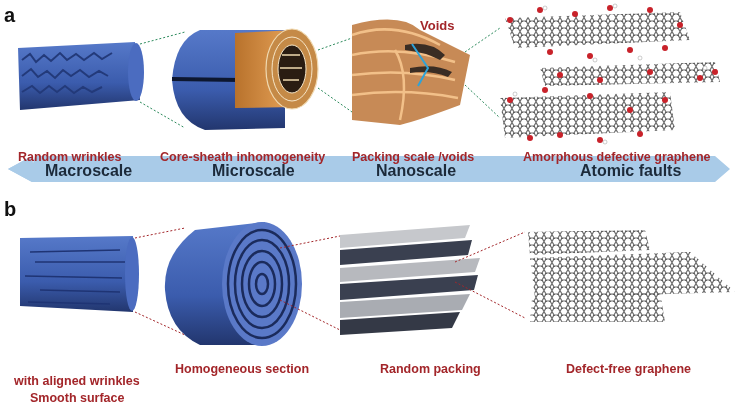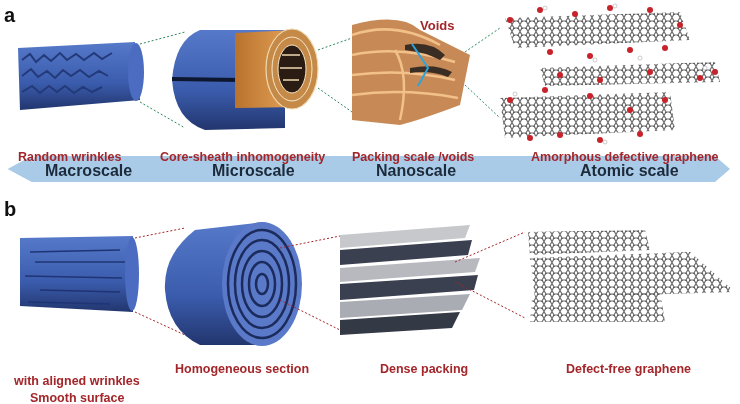--- a/index.html
+++ b/index.html
@@ -164,26 +164,26 @@
     <path d="M532 298 L660 292 L665 322 L530 322 Z" fill="url(#hex)"></path>
   </g>
 </svg>
 
 <div class="abs panel-letter" style="left:4px;top:4px;">a</div>
 <div class="abs caption" style="left:420px;top:18px;font-size:13px;">Voids</div>
 
 <div class="abs caption" style="left:18px;top:150px;">Random wrinkles</div>
 <div class="abs caption" style="left:160px;top:150px;">Core-sheath inhomogeneity</div>
 <div class="abs caption" style="left:352px;top:150px;">Packing scale /voids</div>
-<div class="abs caption" style="left:523px;top:150px;margin-left:8px;">Amorphous defective graphene</div>
+<div class="abs caption" style="left:523px;top:150px;">Amorphous defective graphene</div>
 
 <div class="abs scale-label" style="left:45px;top:162px;">Macroscale</div>
 <div class="abs scale-label" style="left:212px;top:162px;">Microscale</div>
 <div class="abs scale-label" style="left:376px;top:162px;">Nanoscale</div>
-<div class="abs scale-label" style="left:580px;top:162px;">Atomic scale</div>
+<div class="abs scale-label" style="left:580px;top:162px;">Atomic faults</div>
 
 <div class="abs panel-letter" style="left:4px;top:198px;">b</div>
 
 <div class="abs caption" style="left:30px;top:347px;margin-top:44px;">Smooth surface</div>
 <div class="abs caption" style="left:14px;top:374px;">with aligned wrinkles</div>
 <div class="abs caption" style="left:175px;top:362px;">Homogeneous section</div>
-<div class="abs caption" style="left:380px;top:362px;">Dense packing</div>
+<div class="abs caption" style="left:380px;top:362px;">Random packing</div>
 <div class="abs caption" style="left:566px;top:362px;">Defect-free graphene</div>
 
 </body></html>

